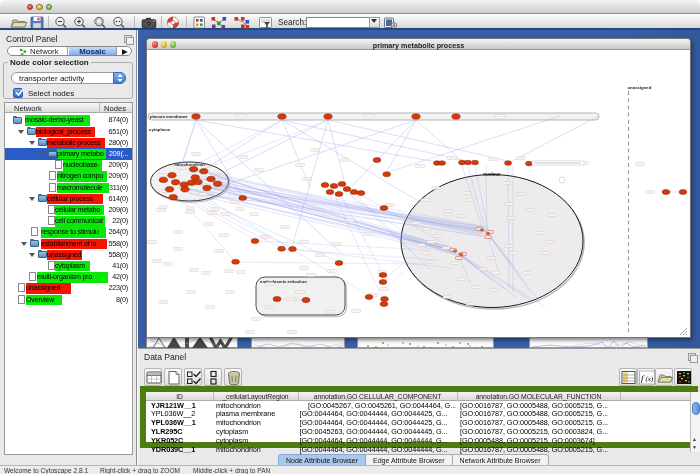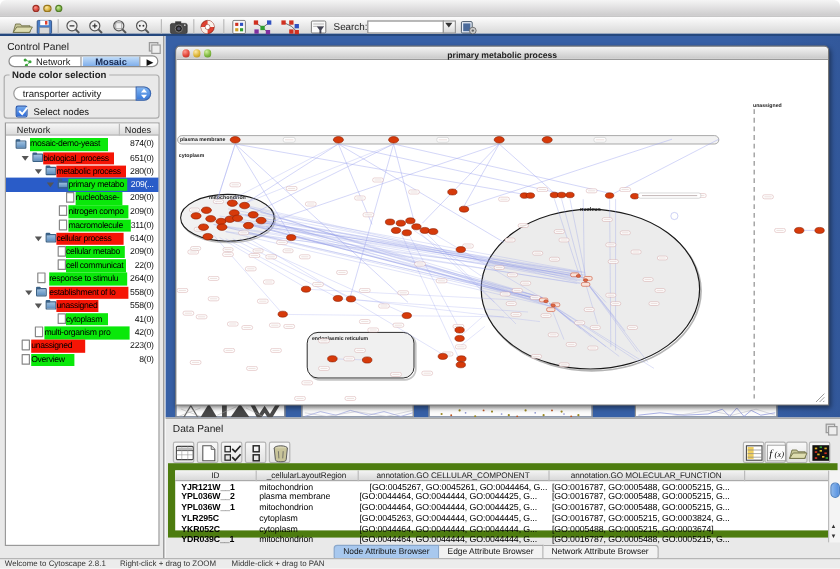--- a/index.html
+++ b/index.html
@@ -766,21 +766,21 @@
       <div class="abs" style="left:474px;top:0;width:1px;height:8.5px;background:#bbb"></div>
     </div>
     <div class="abs" style="left:0;top:9.5px;width:545px;height:53px;overflow:hidden">
       <div style="position:absolute;left:0;top:0.0px;width:100%;height:8.9px;font-size:7.3px;letter-spacing:-0.08px;line-height:8.9px;white-space:nowrap">
           <span style="position:absolute;left:5px;font-weight:bold">YJR121W__1</span>
           <span style="position:absolute;left:70px">mitochondrion</span>
           <span style="position:absolute;left:162px">[GO:0045267, GO:0045261, GO:0044464, G...</span>
           <span style="position:absolute;left:314px">[GO:0016787, GO:0005488, GO:0005215, G...</span>
         </div>
 <div style="position:absolute;left:0;top:8.9px;width:100%;height:8.9px;font-size:7.3px;letter-spacing:-0.08px;line-height:8.9px;white-space:nowrap">
-          <span style="position:absolute;left:5px;font-weight:bold">YPL036W__2</span>
+          <span style="position:absolute;left:5px;font-weight:normal">YPL036W__2</span>
           <span style="position:absolute;left:70px">plasma membrane</span>
           <span style="position:absolute;left:153.5px">[GO:0044464, GO:0044444, GO:0044425, G...</span>
           <span style="position:absolute;left:314px">[GO:0016787, GO:0005488, GO:0005215, G...</span>
         </div>
 <div style="position:absolute;left:0;top:17.8px;width:100%;height:8.9px;font-size:7.3px;letter-spacing:-0.08px;line-height:8.9px;white-space:nowrap">
           <span style="position:absolute;left:5px;font-weight:bold">YPL036W__1</span>
           <span style="position:absolute;left:70px">mitochondrion</span>
           <span style="position:absolute;left:153.5px">[GO:0044464, GO:0044444, GO:0044425, G...</span>
           <span style="position:absolute;left:314px">[GO:0016787, GO:0005488, GO:0005215, G...</span>
         </div>

